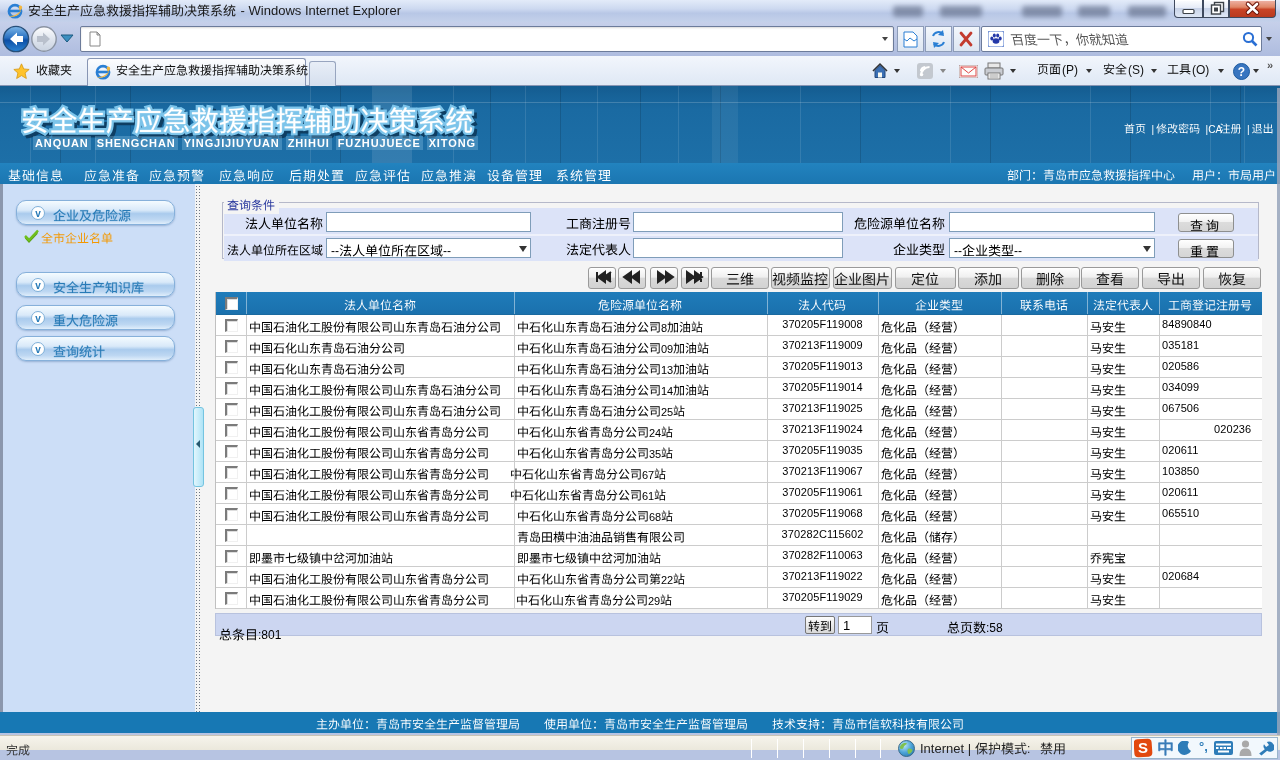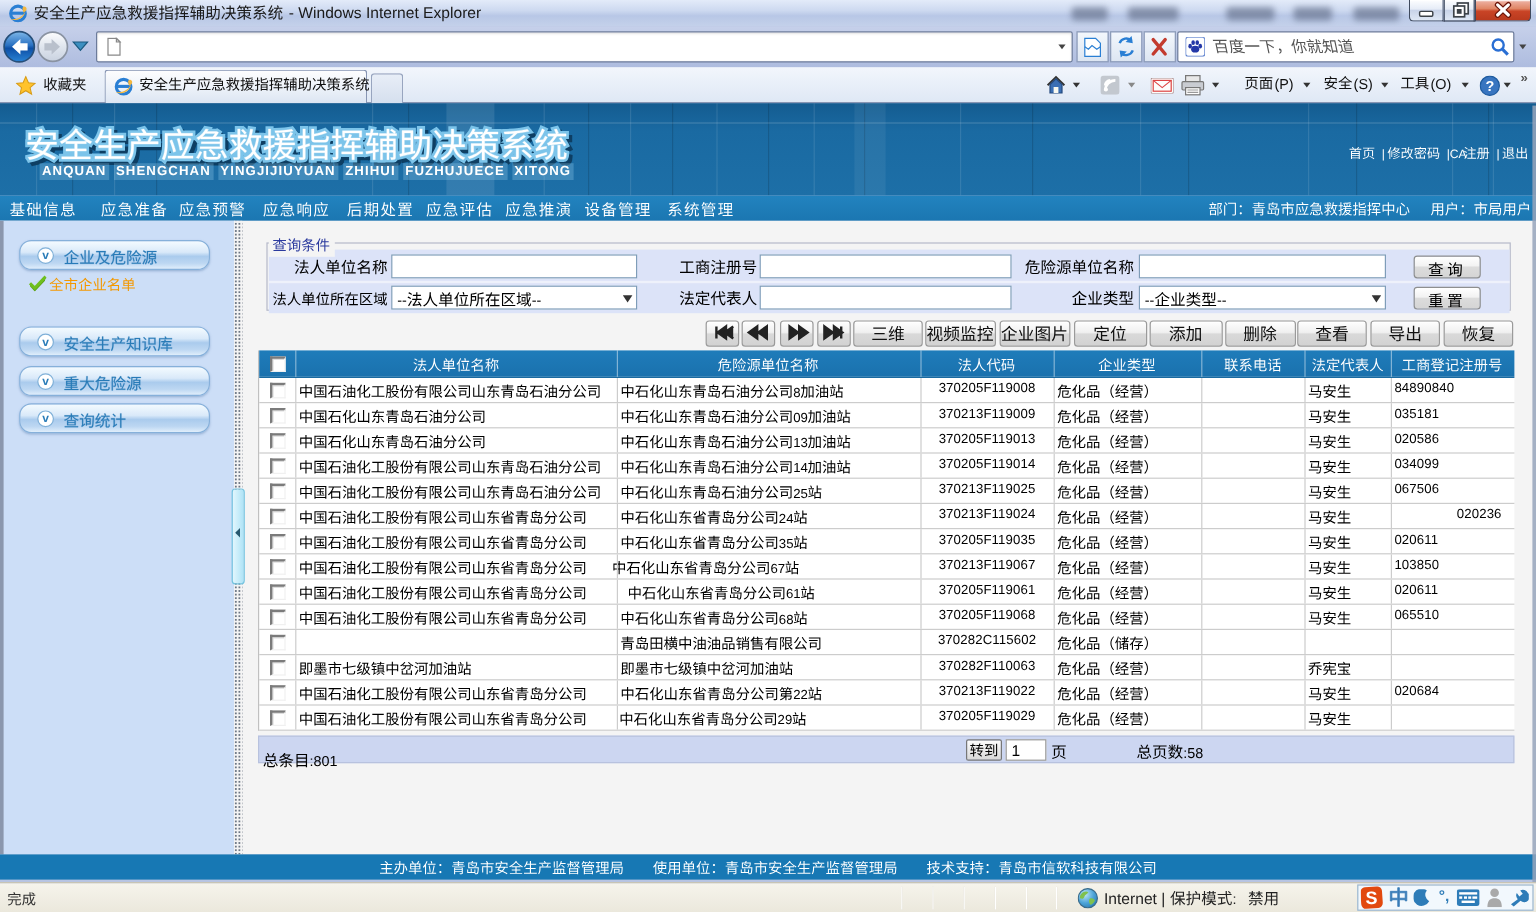--- a/index.html
+++ b/index.html
@@ -49,21 +49,21 @@
 #tbl{left:215px;top:108px;width:1047px;background:#fff;border-left:1px solid #c0c0c0}
 .trow{position:relative;height:21px;border-bottom:1px solid #ccc}
 #thead{height:23px;background:linear-gradient(#1f7cba,#1a71ad);border-bottom:1px solid #1a6aa0}
 .hcell{position:absolute;top:4px;width:100%;text-align:center}
 .tcell{position:absolute;top:3px;white-space:nowrap;overflow:hidden}
 .cb{position:absolute;left:9px;top:4px;width:13px;height:13px;background:#fff;border-top:2px solid #7b7b7b;border-left:2px solid #7b7b7b;border-right:1px solid #f0f0f0;border-bottom:1px solid #f0f0f0;box-shadow:1px 1px 0 #ddd inset}
 .vline{position:absolute;top:0;bottom:0;width:1px;background:#ccc}
 #pgbar{left:215px;top:429px;width:1047px;height:23px;background:#ccd6f1;border:1px solid #b8c2de}
 
 #footer{left:0;top:712px;width:1280px;height:21px;background:#1778b4;text-align:center}
-#statusbar{left:0;top:735px;width:1280px;height:25px;background:linear-gradient(#f6f4ec,#ebe8dc);border-top:1px solid #c8c4b4}
+#statusbar{left:0;top:735px;width:1280px;height:15px;background:linear-gradient(#f6f4ec,#ebe8dc);border-top:1px solid #c8c4b4}
 .sdiv{position:absolute;top:3px;height:19px;width:1px;background:#d2cebe;border-right:1px solid #fff}
 
 </style></head><body>
 <svg width="0" height="0" style="position:absolute">
     <defs>
       <path id="c0" d="M414 823C430 793 447 756 461 725H93V522H168V654H829V522H908V725H549C534 758 510 806 491 842ZM656 378C625 297 581 232 524 178C452 207 379 233 310 256C335 292 362 334 389 378ZM299 378C263 320 225 266 193 223C276 195 367 162 456 125C359 60 234 18 82 -9C98 -25 121 -59 130 -77C293 -42 429 10 536 91C662 36 778 -23 852 -73L914 -8C837 41 723 96 599 148C660 209 707 285 742 378H935V449H430C457 499 482 549 502 596L421 612C401 561 372 505 341 449H69V378Z"></path>
       <path id="c1" d="M493 851C392 692 209 545 26 462C45 446 67 421 78 401C118 421 158 444 197 469V404H461V248H203V181H461V16H76V-52H929V16H539V181H809V248H539V404H809V470C847 444 885 420 925 397C936 419 958 445 977 460C814 546 666 650 542 794L559 820ZM200 471C313 544 418 637 500 739C595 630 696 546 807 471Z"></path>
       <path id="c2" d="M239 824C201 681 136 542 54 453C73 443 106 421 121 408C159 453 194 510 226 573H463V352H165V280H463V25H55V-48H949V25H541V280H865V352H541V573H901V646H541V840H463V646H259C281 697 300 752 315 807Z"></path>
       <path id="c3" d="M263 612C296 567 333 506 348 466L416 497C400 536 361 596 328 639ZM689 634C671 583 636 511 607 464H124V327C124 221 115 73 35 -36C52 -45 85 -72 97 -87C185 31 202 206 202 325V390H928V464H683C711 506 743 559 770 606ZM425 821C448 791 472 752 486 720H110V648H902V720H572L575 721C561 755 530 805 500 841Z"></path>
       <path id="c4" d="M264 490C305 382 353 239 372 146L443 175C421 268 373 407 329 517ZM481 546C513 437 550 295 564 202L636 224C621 317 584 456 549 565ZM468 828C487 793 507 747 521 711H121V438C121 296 114 97 36 -45C54 -52 88 -74 102 -87C184 62 197 286 197 438V640H942V711H606C593 747 565 804 541 848ZM209 39V-33H955V39H684C776 194 850 376 898 542L819 571C781 398 704 194 607 39Z"></path>
@@ -1637,21 +1637,21 @@
               <use href="#c135" x="12000"></use>
               <use href="#c136" x="13000"></use>
               <use href="#c145" x="14000"></use>
               <use href="#c64" x="15000"></use>
               <use href="#c65" x="16000"></use>
               <use href="#c137" x="17000"></use>
               <use href="#c133" x="18000"></use>
               <use href="#c134" x="19000"></use>
             </g>
           </svg></div>
-<div class="tcell" style="left:307px"><svg class="k" width="157" height="14" style="vertical-align:-3.4px;">
+<div class="tcell" style="left:294px"><svg class="k" width="157" height="14" style="vertical-align:-3.4px;">
             <g fill="#000" transform="translate(0,10.6) scale(0.01200,-0.01200)">
               <use href="#c67" x="0"></use>
               <use href="#c126" x="1000"></use>
               <use href="#c128" x="2000"></use>
               <use href="#c135" x="3000"></use>
               <use href="#c136" x="4000"></use>
               <use href="#c145" x="5000"></use>
               <use href="#c64" x="6000"></use>
               <use href="#c65" x="7000"></use>
               <use href="#c137" x="8000"></use>

